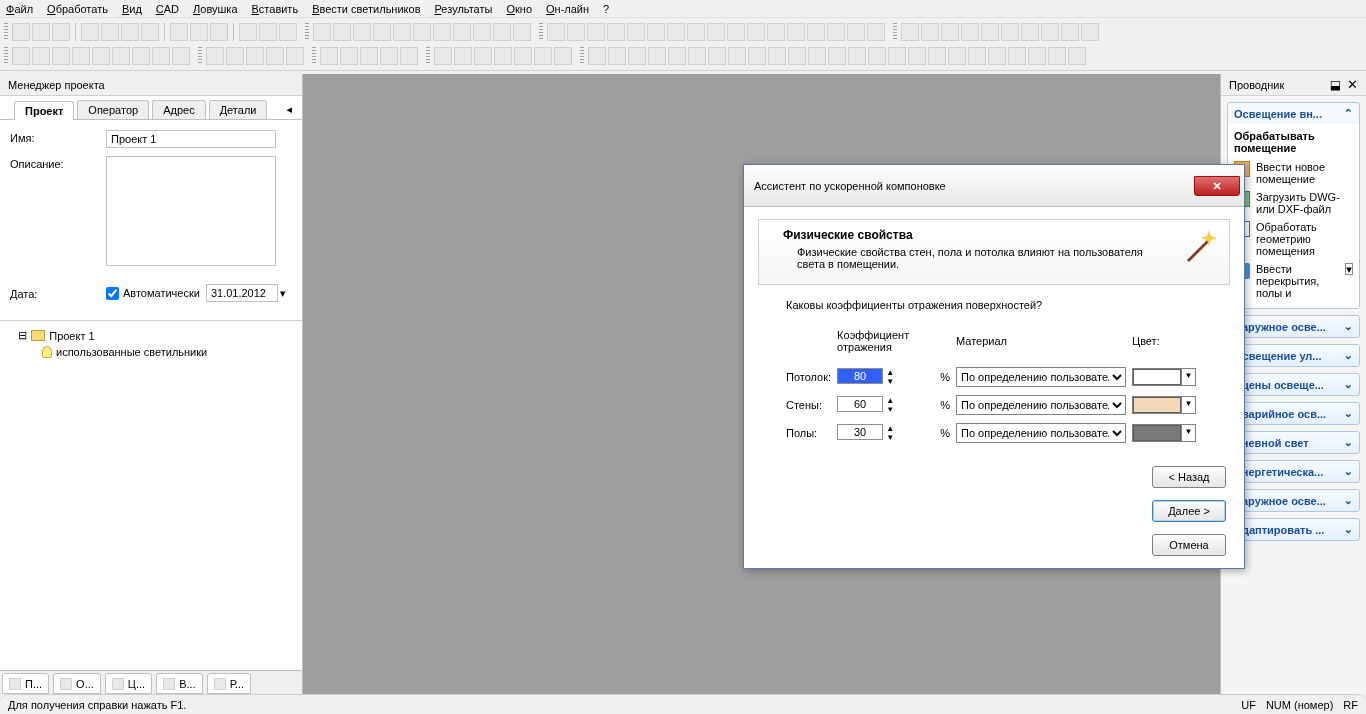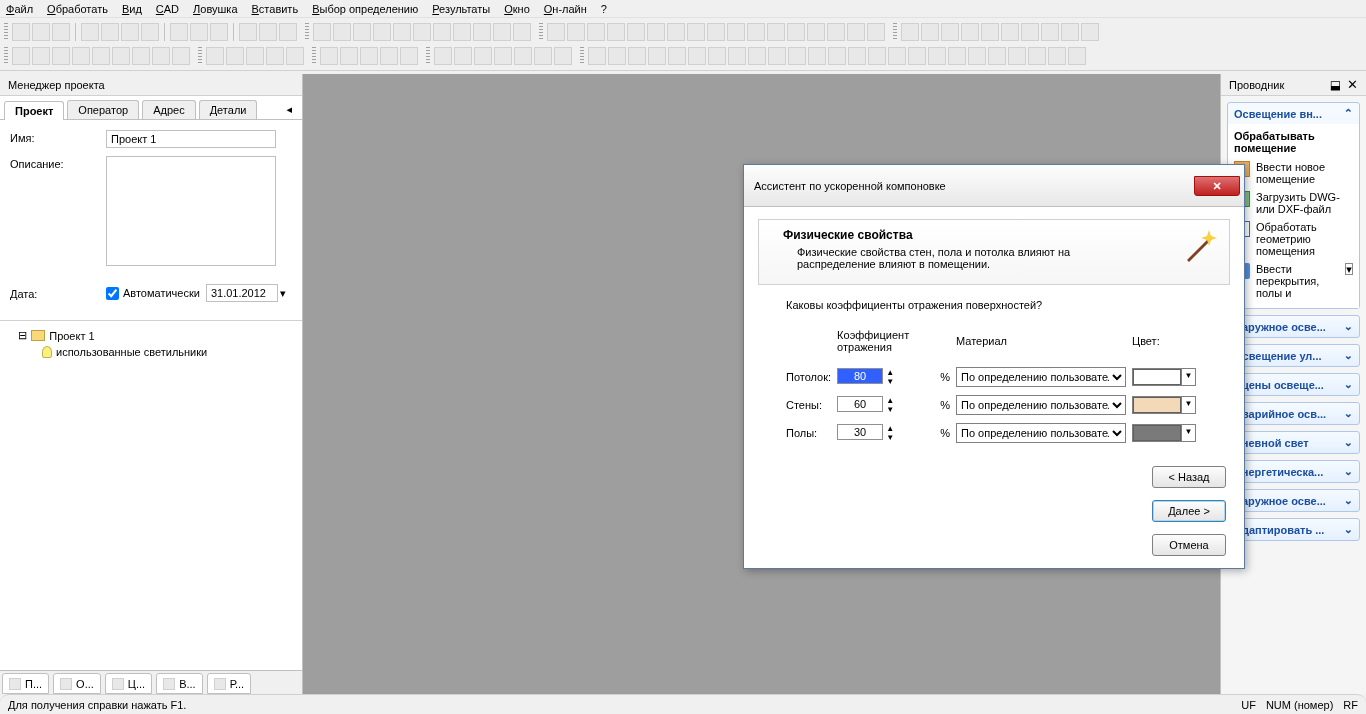--- a/index.html
+++ b/index.html
@@ -14,21 +14,21 @@
 .toolbars { background: #f0f0f0; padding: 2px 4px 2px 4px; border-bottom: 1px solid #d0d0d0; }
 .tbrow { display: flex; align-items: center; height: 24px; gap: 2px; }
 .tbrow .sep { width: 1px; height: 18px; background: #c0c0c0; margin: 0 3px; }
 .tbicon { width: 18px; height: 18px; background: #e8e8e8; border: 1px solid #d0d0d0; display: inline-block; }
 .grip { width: 4px; height: 18px; background: repeating-linear-gradient(#a0a0a0 0 1px, transparent 1px 3px); margin-right: 2px; }
 
 
 .main { position: absolute; top: 74px; bottom: 20px; left: 0; right: 0; display: flex; }
 .left-panel { width: 303px; background: #f5f5f5; border-right: 1px solid #c0c0c0; display: flex; flex-direction: column; }
 .left-title { height: 22px; line-height: 22px; padding: 0 8px; background: #f0f0f0; border-bottom: 1px solid #d0d0d0; }
-.tabrow { display: flex; padding: 4px 6px 0 4px; background: #fff; border-bottom: 1px solid #c0c0c0; gap: 3px; }
+.tabrow { display: flex; padding: 4px 6px 0 14px; background: #fff; border-bottom: 1px solid #c0c0c0; gap: 3px; }
 .tab { padding: 3px 10px; border: 1px solid #c0c0c0; border-bottom: none; border-radius: 3px 3px 0 0; background: #efefef; }
 .tab.active { background: #fff; font-weight: bold; position: relative; top: 1px; }
 .form-area { padding: 10px; background: #fff; }
 .form-row { display: flex; align-items: flex-start; margin-bottom: 8px; }
 .form-row label { width: 96px; padding-top: 2px; }
 .form-row input[type=text] { width: 170px; border: 1px solid #c0c0c0; padding: 2px 4px; }
 .form-row textarea { width: 170px; height: 110px; border: 1px solid #c0c0c0; resize: none; }
 .tree-area { flex: 1; background: #fff; border-top: 1px solid #d0d0d0; padding: 6px; overflow: auto; }
 .tree-item { padding: 2px 0 2px 12px; display: flex; align-items: center; gap: 4px; }
 .bottom-tabs { height: 24px; display: flex; background: #f0f0f0; border-top: 1px solid #c0c0c0; }
@@ -88,21 +88,21 @@
 </head>
 <body>
 
 <div class="menubar">
   <span>Файл</span>
   <span>Обработать</span>
   <span>Вид</span>
   <span>CAD</span>
   <span>Ловушка</span>
   <span>Вставить</span>
-  <span>Выбор определению</span>
+  <span>Ввести светильников</span>
   <span>Результаты</span>
   <span>Окно</span>
   <span>Он-лайн</span>
   <span>?</span>
 </div>
 
 <div class="toolbars">
   <div class="tbrow">
     <span class="grip"></span>
     <span class="tbicon"></span>
@@ -289,21 +289,21 @@
   <div class="canvas">
 
     <div class="dialog">
       <div class="dialog-titlebar">
         <span>Ассистент по ускоренной компоновке</span>
         <div class="close">✕</div>
       </div>
       <div class="dialog-body">
         <div class="dlg-header">
           <h3>Физические свойства</h3>
-          <p>Физические свойства стен, пола и потолка влияют на распределение влияют в помещении.</p>
+          <p>Физические свойства стен, пола и потолка влияют на пользователя света в помещении.</p>
           <svg class="wiz" viewBox="0 0 36 36">
               <polygon points="4,32 28,8 30,10 6,34" fill="#804020"></polygon>
               <polygon points="26,2 28,8 34,10 28,12 26,18 24,12 18,10 24,8" fill="#f8d040"></polygon>
             </svg>
         </div>
         <div class="dlg-section">
           <div class="dlg-q">Каковы коэффициенты отражения поверхностей?</div>
           <table class="dlg-grid">
             <tbody>
                 <tr>

